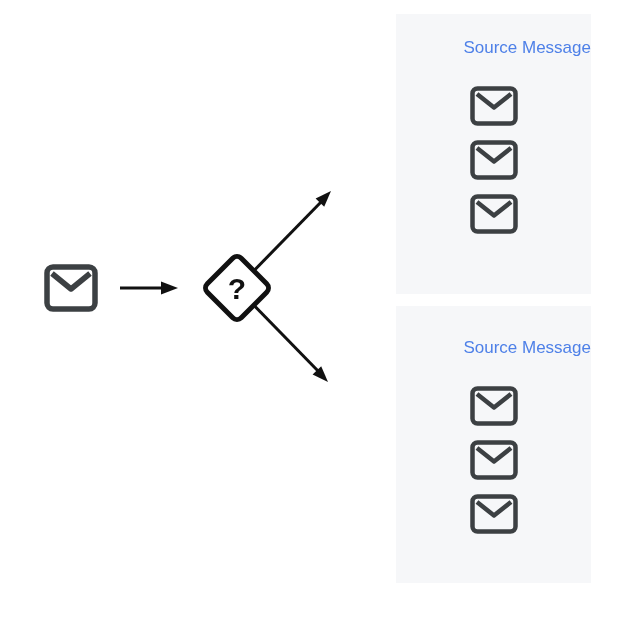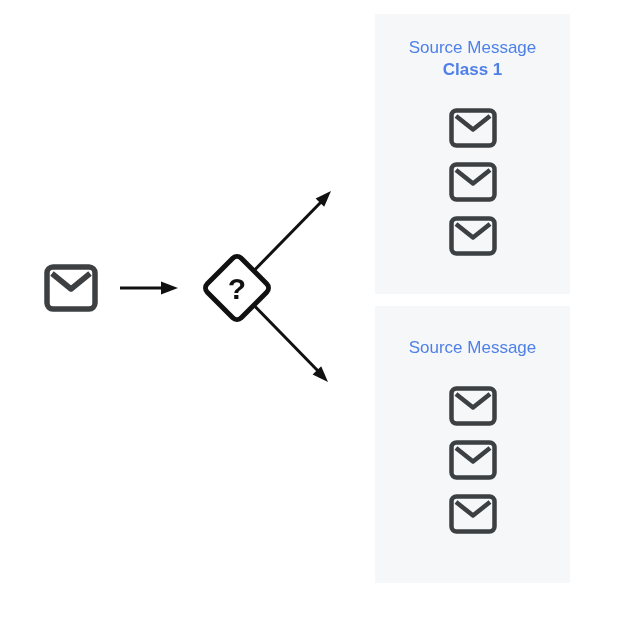--- a/index.html
+++ b/index.html
@@ -35,24 +35,24 @@
     stroke: var(--icon_gray, #3c4043);
     stroke-linejoin: round;
   }
   .source-mail {
     position: absolute;
     left: 44px; top: 264px;
     width: 54px; height: 48px;
   }
   .panel {
     position: absolute;
-    left: 375px;
+    left: 396px;
     width: 195px;
     background: var(--panel_bg, #f6f7f9);
-    text-align: center;
+    text-align: right;
   }
   .panel-1 { top: 14px;  height: 280px; }
   .panel-n { top: 306px; height: 277px; }
   .panel-title {
     color: var(--accent_blue, #4e80e8);
     font-size: 17px;
     line-height: 22px;
   }
   .panel-1 .panel-title { padding-top: 23px; }
   .panel-n .panel-title { padding-top: 31px; }
@@ -97,21 +97,20 @@
   </svg>
 
   <svg class="source-mail mail-icon-svg" viewBox="0 0 54 48" xmlns="http://www.w3.org/2000/svg">
     <rect x="3" y="3" width="48" height="42" rx="6" stroke-width="5.5"></rect>
     <polyline points="8,9.5 27,25 46,9.5" stroke-width="5.5"></polyline>
   </svg>
 
   <div class="panel panel-1">
     <div class="panel-title">
       <div>Source Message</div>
-      <div class="class-line">Class 1</div>
     </div>
     <div class="mail-stack">
       <svg class="mail-icon-svg" viewBox="0 0 48 40" xmlns="http://www.w3.org/2000/svg">
         <rect x="2.5" y="2.5" width="43" height="35" rx="5" stroke-width="4.5"></rect>
         <polyline points="7,8 24,21.5 41,8" stroke-width="4.5"></polyline>
       </svg>
       <svg class="mail-icon-svg" viewBox="0 0 48 40" xmlns="http://www.w3.org/2000/svg">
         <rect x="2.5" y="2.5" width="43" height="35" rx="5" stroke-width="4.5"></rect>
         <polyline points="7,8 24,21.5 41,8" stroke-width="4.5"></polyline>
       </svg>

